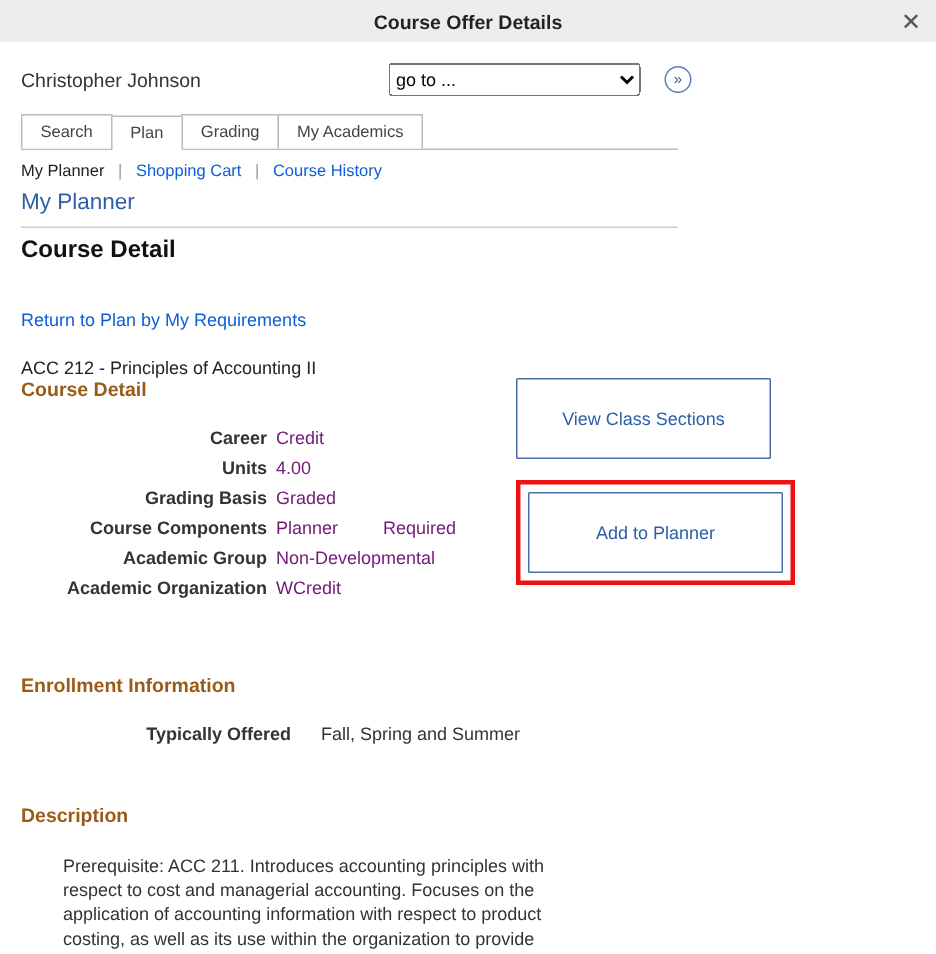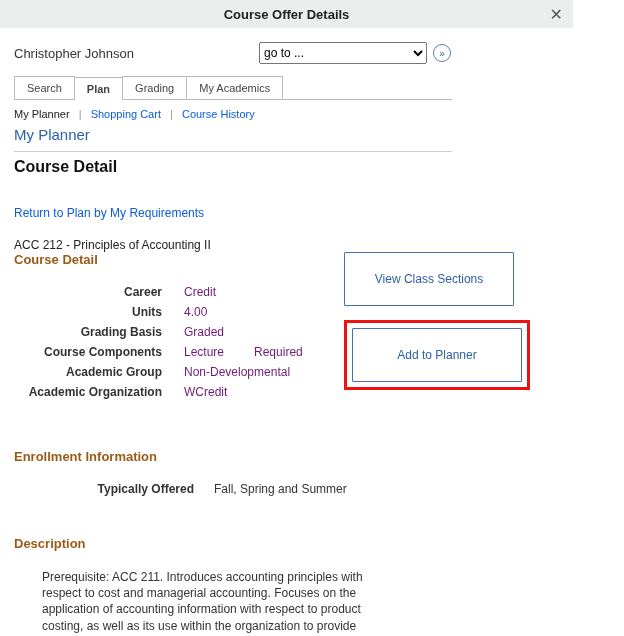--- a/index.html
+++ b/index.html
@@ -1,44 +1,44 @@
 <!DOCTYPE html>
 <html><head>
 <meta charset="utf-8">
 <style>
   * { box-sizing: border-box; margin: 0; padding: 0; }
   html, body { width: 624px; height: 636px; font-family: Arial, Helvetica, sans-serif; font-size: 12px; color: #333; background: #fff; overflow: hidden; }
-  .titlebar { position: relative; width: 573px; height: 28px; background: #eceded; display: flex; align-items: center; justify-content: center; }
+  .titlebar { position: relative; width: 624px; height: 28px; background: #eceded; display: flex; align-items: center; justify-content: center; }
   .titlebar .title { font-weight: bold; font-size: 13px; color: #222; }
   .titlebar .close { position: absolute; right: 10px; top: 5px; font-size: 16px; color: #555; cursor: pointer; }
   .viewport { width: 624px; height: 608px; overflow-y: scroll; background: #fff; }
   .page { padding: 8px 14px 20px 14px; width: 608px; }
   .toprow { display: flex; align-items: center; margin: 6px 0 12px 0; }
   .student { font-size: 13px; color: #333; flex: 0 0 245px; }
-  .goto-wrap { display: flex; align-items: center; gap: 6px; }
+  .goto-wrap { display: flex; align-items: center; gap: 16px; }
   select.goto { width: 168px; height: 22px; font-size: 12px; }
   .go-btn { width: 18px; height: 18px; border: 1px solid #5a7fb5; border-radius: 50%; display: flex; align-items: center; justify-content: center; color: #2b5fa6; font-size: 10px; cursor: pointer; background: #fff; }
   .tabbar { display: flex; border-bottom: 1px solid #bbb; width: 438px; }
   .tab { border: 1px solid #bbb; border-bottom: none; padding: 5px 12px; font-size: 11px; color: #444; margin-right: -1px; background: #fff; cursor: pointer; white-space: nowrap; }
-  .tab.active { font-weight: bold; position: relative; top: 1px; background: #fff; }
+  .tab.active { font-weight: normal; position: relative; top: 1px; background: #fff; }
   .subnav { margin: 8px 0 6px 0; font-size: 11px; }
   .subnav span.sep { color: #999; margin: 0 6px; }
   .subnav a { color: #0b5ed7; text-decoration: none; }
   .subnav .current { color: #222; }
   .planner-title { font-size: 15px; color: #2b5fa6; margin: 2px 0 8px 0; }
   .hr { border: none; border-top: 1px solid #ccc; width: 438px; margin-bottom: 6px; }
   .page-title { font-size: 16px; font-weight: bold; color: #111; margin-bottom: 30px; }
   .return-link { color: #0b5ed7; font-size: 12px; cursor: pointer; margin-bottom: 18px; display: inline-block; }
   .course-line { font-size: 12px; color: #222; }
   .content-row { display: flex; align-items: flex-start; }
   .details-col { flex: 0 0 330px; }
   .actions-col { flex: 0 0 190px; padding-top: 0; }
   .section-head { color: #9a5b18; font-weight: bold; font-size: 13px; margin-bottom: 18px; }
   .kv { display: flex; margin-bottom: 6px; font-size: 12px; }
-  .kv .k { flex: 0 0 170px; text-align: right; font-weight: bold; color: #333; padding-right: 22px; }
+  .kv .k { flex: 0 0 170px; text-align: right; font-weight: bold; color: #333; padding-right: 6px; }
   .kv .v { color: #701a75; }
   .comp-row { display: flex; gap: 30px; }
   .btn { display: block; width: 170px; text-align: center; padding: 19px 0; border: 1px solid #4a6fa5; color: #2b5fa6; font-size: 12px; cursor: pointer; background: #fff; border-radius: 1px; }
   .btn-wrap { margin-bottom: 14px; }
   .btn-highlight { border: 3px solid #e11; padding: 5px; display: inline-block; }
   .enroll-section { margin-top: 44px; }
   .typ-row { display: flex; margin-top: 14px; font-size: 12px; }
   .typ-row .k { flex: 0 0 200px; text-align: right; font-weight: bold; padding-right: 20px; }
   .desc-section { margin-top: 40px; }
   .desc-text { margin: 12px 0 0 28px; width: 360px; font-size: 12px; line-height: 1.35; color: #333; }
@@ -103,21 +103,21 @@
           <div class="k">Units</div>
           <div class="v">4.00</div>
         </div>
         <div class="kv">
           <div class="k">Grading Basis</div>
           <div class="v">Graded</div>
         </div>
         <div class="kv">
           <div class="k">Course Components</div>
           <div class="v comp-row">
-            <span>Lecture</span>
+            <span>Planner</span>
             <span>Required</span>
           </div>
         </div>
         <div class="kv">
           <div class="k">Academic Group</div>
           <div class="v">Non-Developmental</div>
         </div>
         <div class="kv">
           <div class="k">Academic Organization</div>
           <div class="v">WCredit</div>

